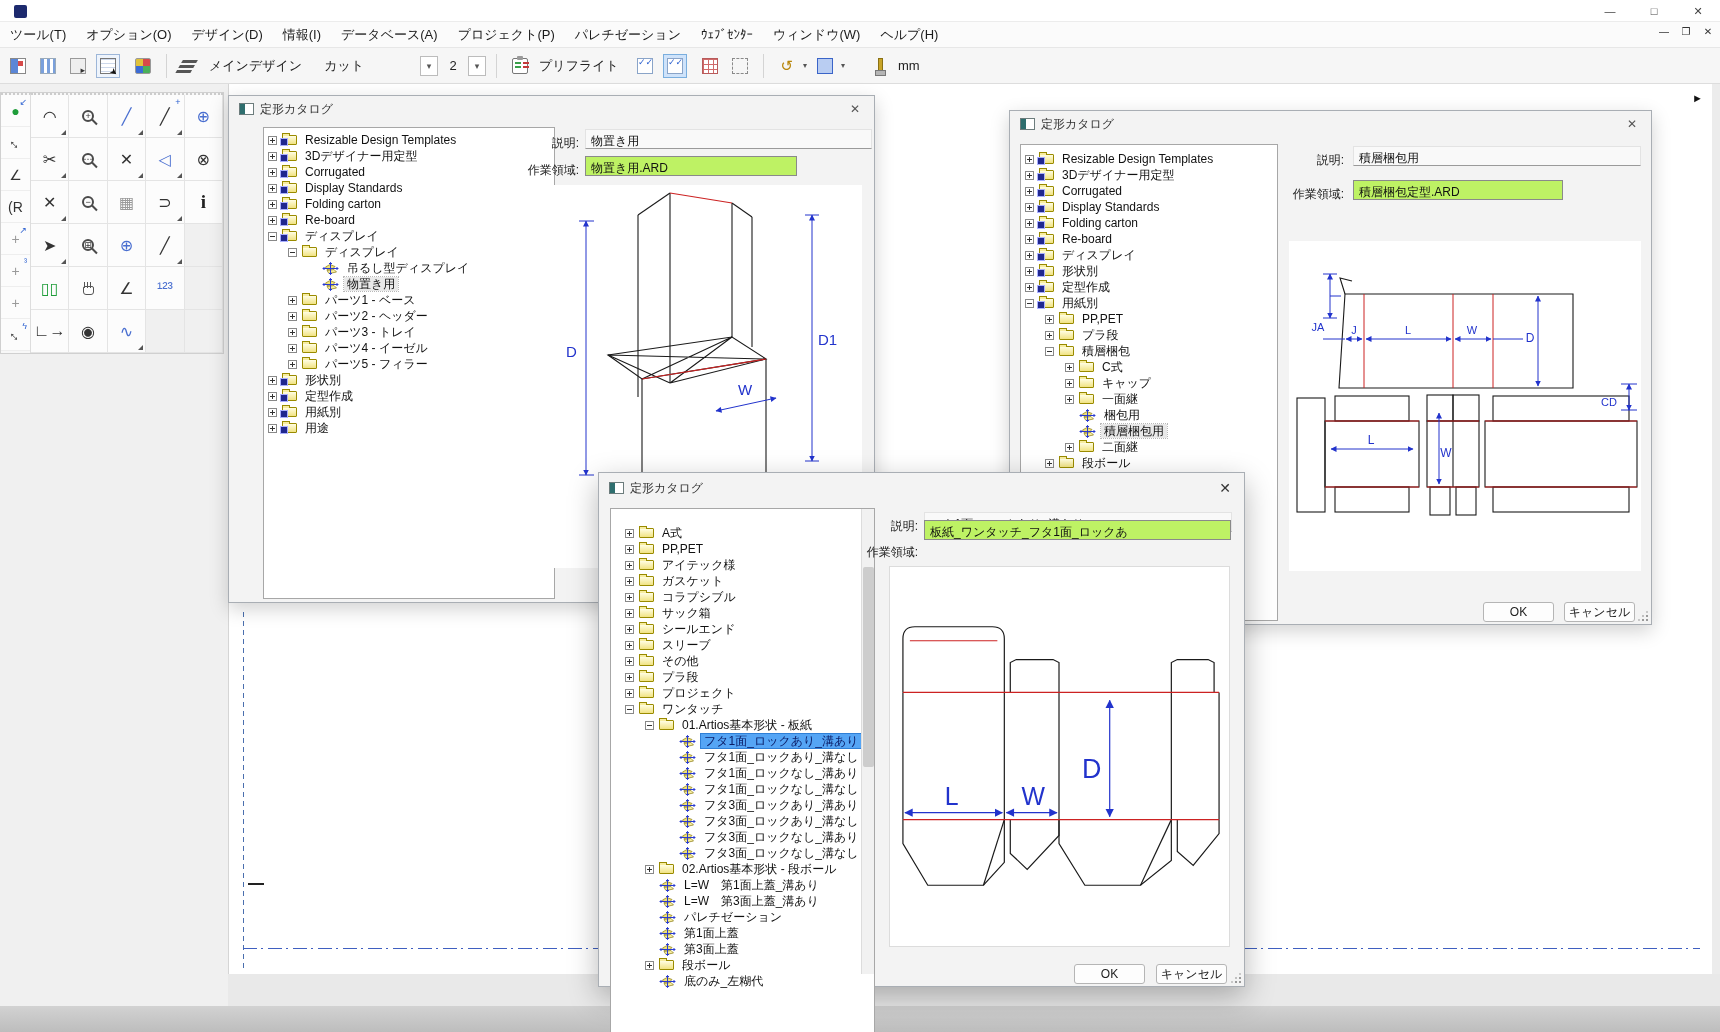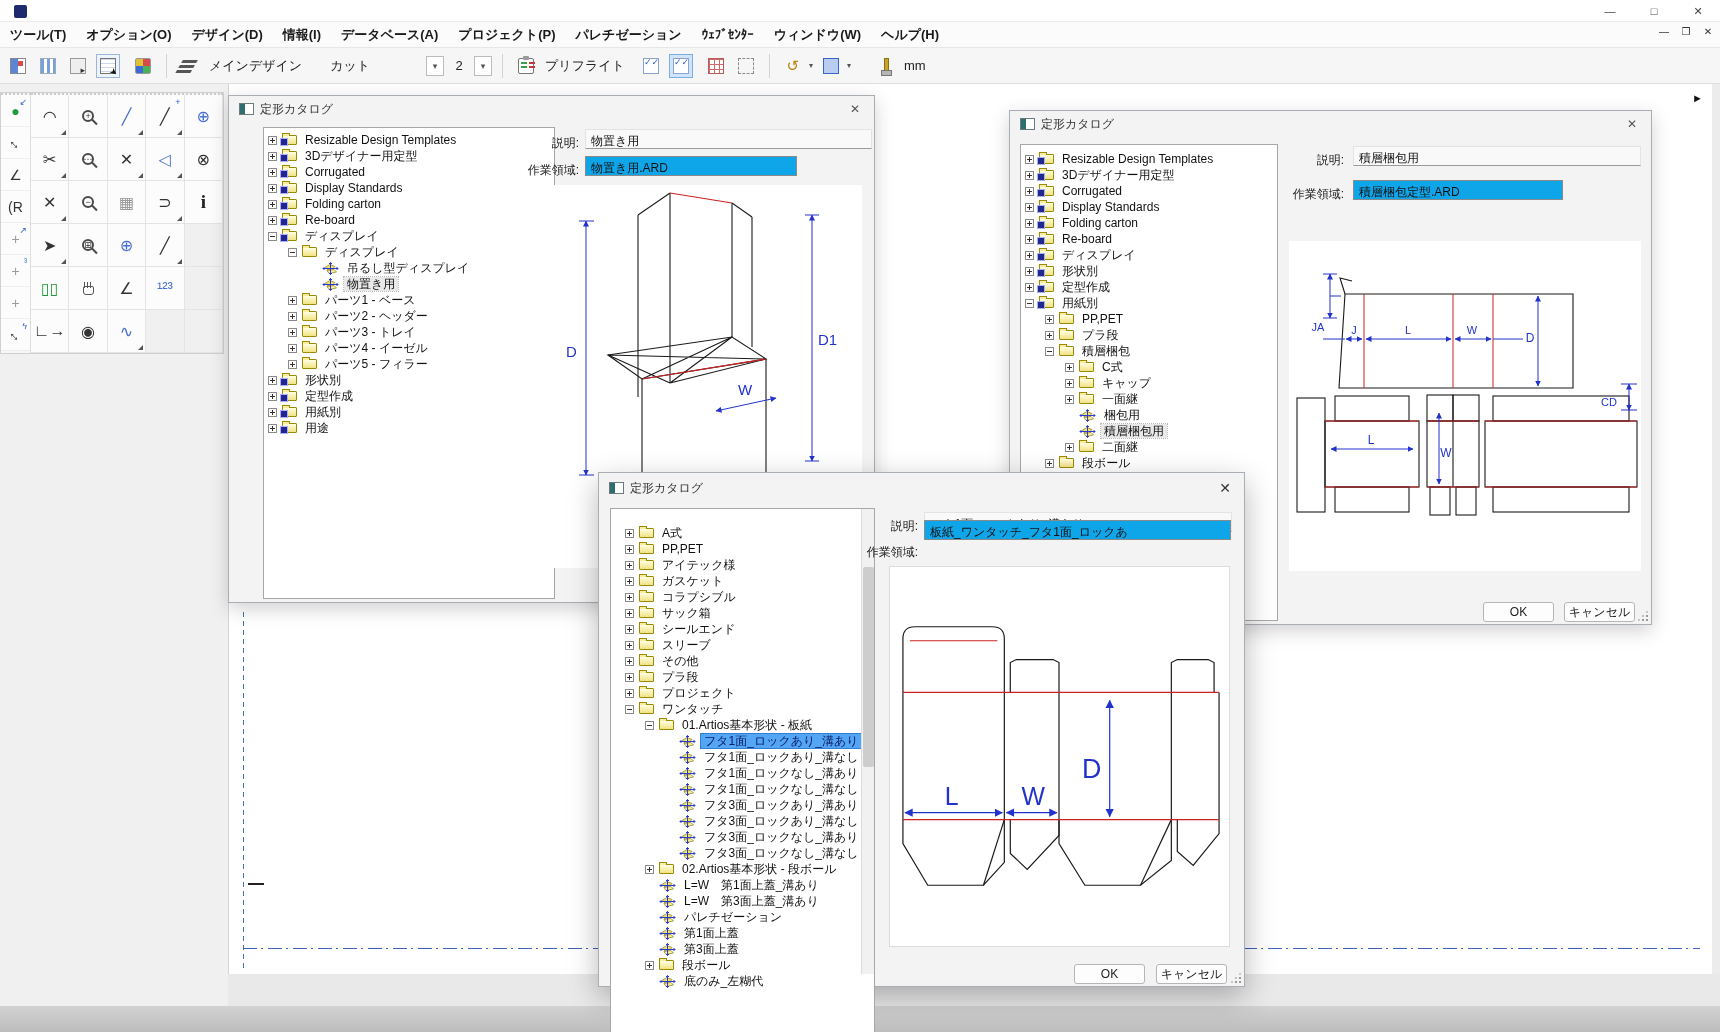--- a/index.html
+++ b/index.html
@@ -5,21 +5,21 @@
   html,body{margin:0;padding:0;width:1720px;height:1032px;overflow:hidden;
     font-family:"Liberation Sans","DejaVu Sans",sans-serif;background:#fff;
     -webkit-font-smoothing:antialiased;}
   *{box-sizing:border-box;}
   
   .titlebar{position:absolute;left:0;top:0;width:1720px;height:22px;background:#fff;border-bottom:1px solid #ececec;}
   .appicon{position:absolute;left:14px;top:5px;width:13px;height:13px;background:#1d2a6e;border-radius:2px;}
   .wctrls{position:absolute;right:0;top:0;height:22px;display:flex;}
   .wctrl{width:44px;height:22px;display:flex;align-items:center;justify-content:center;font-size:11px;color:#444;}
   .menubar{position:absolute;left:0;top:22px;width:1720px;height:26px;background:#fbfbfb;border-bottom:1px solid #e7e7e7;display:flex;align-items:center;font-size:13px;color:#1a1a1a;}
-  .menu-item{padding:0 10px;height:26px;line-height:26px;white-space:nowrap;font-weight:bold;}
+  .menu-item{padding:0 10px;height:26px;line-height:26px;white-space:nowrap;}
   .mdictrls{position:absolute;right:4px;top:26px;display:flex;gap:6px;font-size:10px;color:#333;}
   .mdictrls span{width:16px;text-align:center;}
   .toolbar{position:absolute;left:0;top:48px;width:1720px;height:36px;background:#f6f6f6;border-bottom:1px solid #ddd;display:flex;align-items:center;font-size:13px;color:#222;}
   .tsep{width:1px;height:24px;background:#d4d4d4;margin:0 8px;flex:none;}
   .ticon{width:24px;height:24px;flex:none;position:relative;display:flex;align-items:center;justify-content:center;margin:0 3px;}
   .ic-box{width:16px;height:16px;position:relative;}
   .ic-pallet .ic-box{background:linear-gradient(90deg,#5b86d6 48%,#fff 48%);border:1px solid #888;}
   .ic-pallet .ic-box::after{content:"";position:absolute;right:2px;top:2px;width:5px;height:5px;background:#d64a4a;}
   .ic-cols .ic-box{border:1px solid #9ab;background:repeating-linear-gradient(90deg,#7aa0dc 0 3px,#fff 3px 6px);}
   .ic-panel .ic-box{border:1px solid #999;background:#eee;}
@@ -89,21 +89,21 @@
   .texp.noexp{visibility:hidden;}
   .tico{flex:none;margin-right:5px;position:relative;}
   .tico.folder,.tico.root{width:15px;height:10px;background:linear-gradient(#fffde2,#f1e383);border:1px solid #9a8b00;border-radius:1px;}
   .tico.folder::before,.tico.root::before{content:"";position:absolute;top:-3px;left:-1px;width:6px;height:2px;background:#f7eda0;border:1px solid #9a8b00;border-bottom:none;}
   .tico.root::after{content:"";position:absolute;left:-3px;bottom:-2px;width:6px;height:6px;background:#20278f;border:1px solid #aab0ff;}
   .tico.design{width:17px;height:13px;}
   .tlab{padding:0 3px;line-height:14px;}
   .tlab.sel-hard{background:#55a5f5;color:#0a1c66;outline:1px solid #2f7fd6;}
   .tlab.sel-soft{background:#e9e9e9;outline:1px dotted #b8b8b8;}
   .fldlabel{position:absolute;font-size:12px;color:#222;text-align:right;}
-  .fld{position:absolute;height:20px;background:#0ea5e9;font-size:12px;color:#111;padding:3px 5px 0 5px;white-space:nowrap;overflow:hidden;}
+  .fld{position:absolute;height:20px;background:#bef264;font-size:12px;color:#111;padding:3px 5px 0 5px;white-space:nowrap;overflow:hidden;}
   .fld.uline{border:1px solid #e3e3e3;border-bottom:1px solid #9a9a9a;background:#f9f9f9;}
   .fld.boxed{border:1px solid #8a8a8a;}
   .preview{position:absolute;background:#fff;}
   .previewb{border:1px solid #dcdcdc;}
   .btn{position:absolute;height:20px;background:#fdfdfd;border:1px solid #b5b5b5;border-radius:3px;font-size:12px;color:#222;text-align:center;line-height:18px;}
   .grip{position:absolute;right:3px;bottom:3px;width:10px;height:10px;}
   .grip::before{content:"";position:absolute;right:0;bottom:0;width:2px;height:2px;background:#9a9a9a;box-shadow:-4px 0 0 #9a9a9a,-8px 0 0 #c9c9c9,0 -4px 0 #9a9a9a,0 -8px 0 #c9c9c9,-4px -4px 0 #c0c0c0;}
   .sbar{position:absolute;width:13px;background:#f1f1f1;border-left:1px solid #dcdcdc;}
   .sthumb{position:absolute;left:1px;width:11px;background:#cdcdcd;border-radius:2px;}
   #dlg3 .dlg-title{height:30px;}
@@ -154,21 +154,21 @@
       <span class="ic-box"></span>
     </span>
   <span class="ticon ic-refresh" style="margin-left:8px">
       <span class="ic-box"></span>
     </span>
   <span class="tsep"></span>
   <span class="ticon ic-layers">
       <span class="ic-box"></span>
     </span>
   <span class="tlabel">メインデザイン</span>
-  <span class="tlabel" style="margin-left:24px">カット</span>
+  <span class="tlabel" style="margin-left:18px">カット</span>
   <span class="combo" style="margin-left:52px">▾</span>
   <span class="layerval">2</span>
   <span class="combo">▾</span>
   <span class="tsep"></span>
   <span class="ticon ic-clip">
       <span class="ic-box"></span>
     </span>
   <span class="tlabel">プリフライト</span>
   <span class="ticon ic-checks" style="margin-left:10px">
       <span class="ic-box">✓✓</span>

